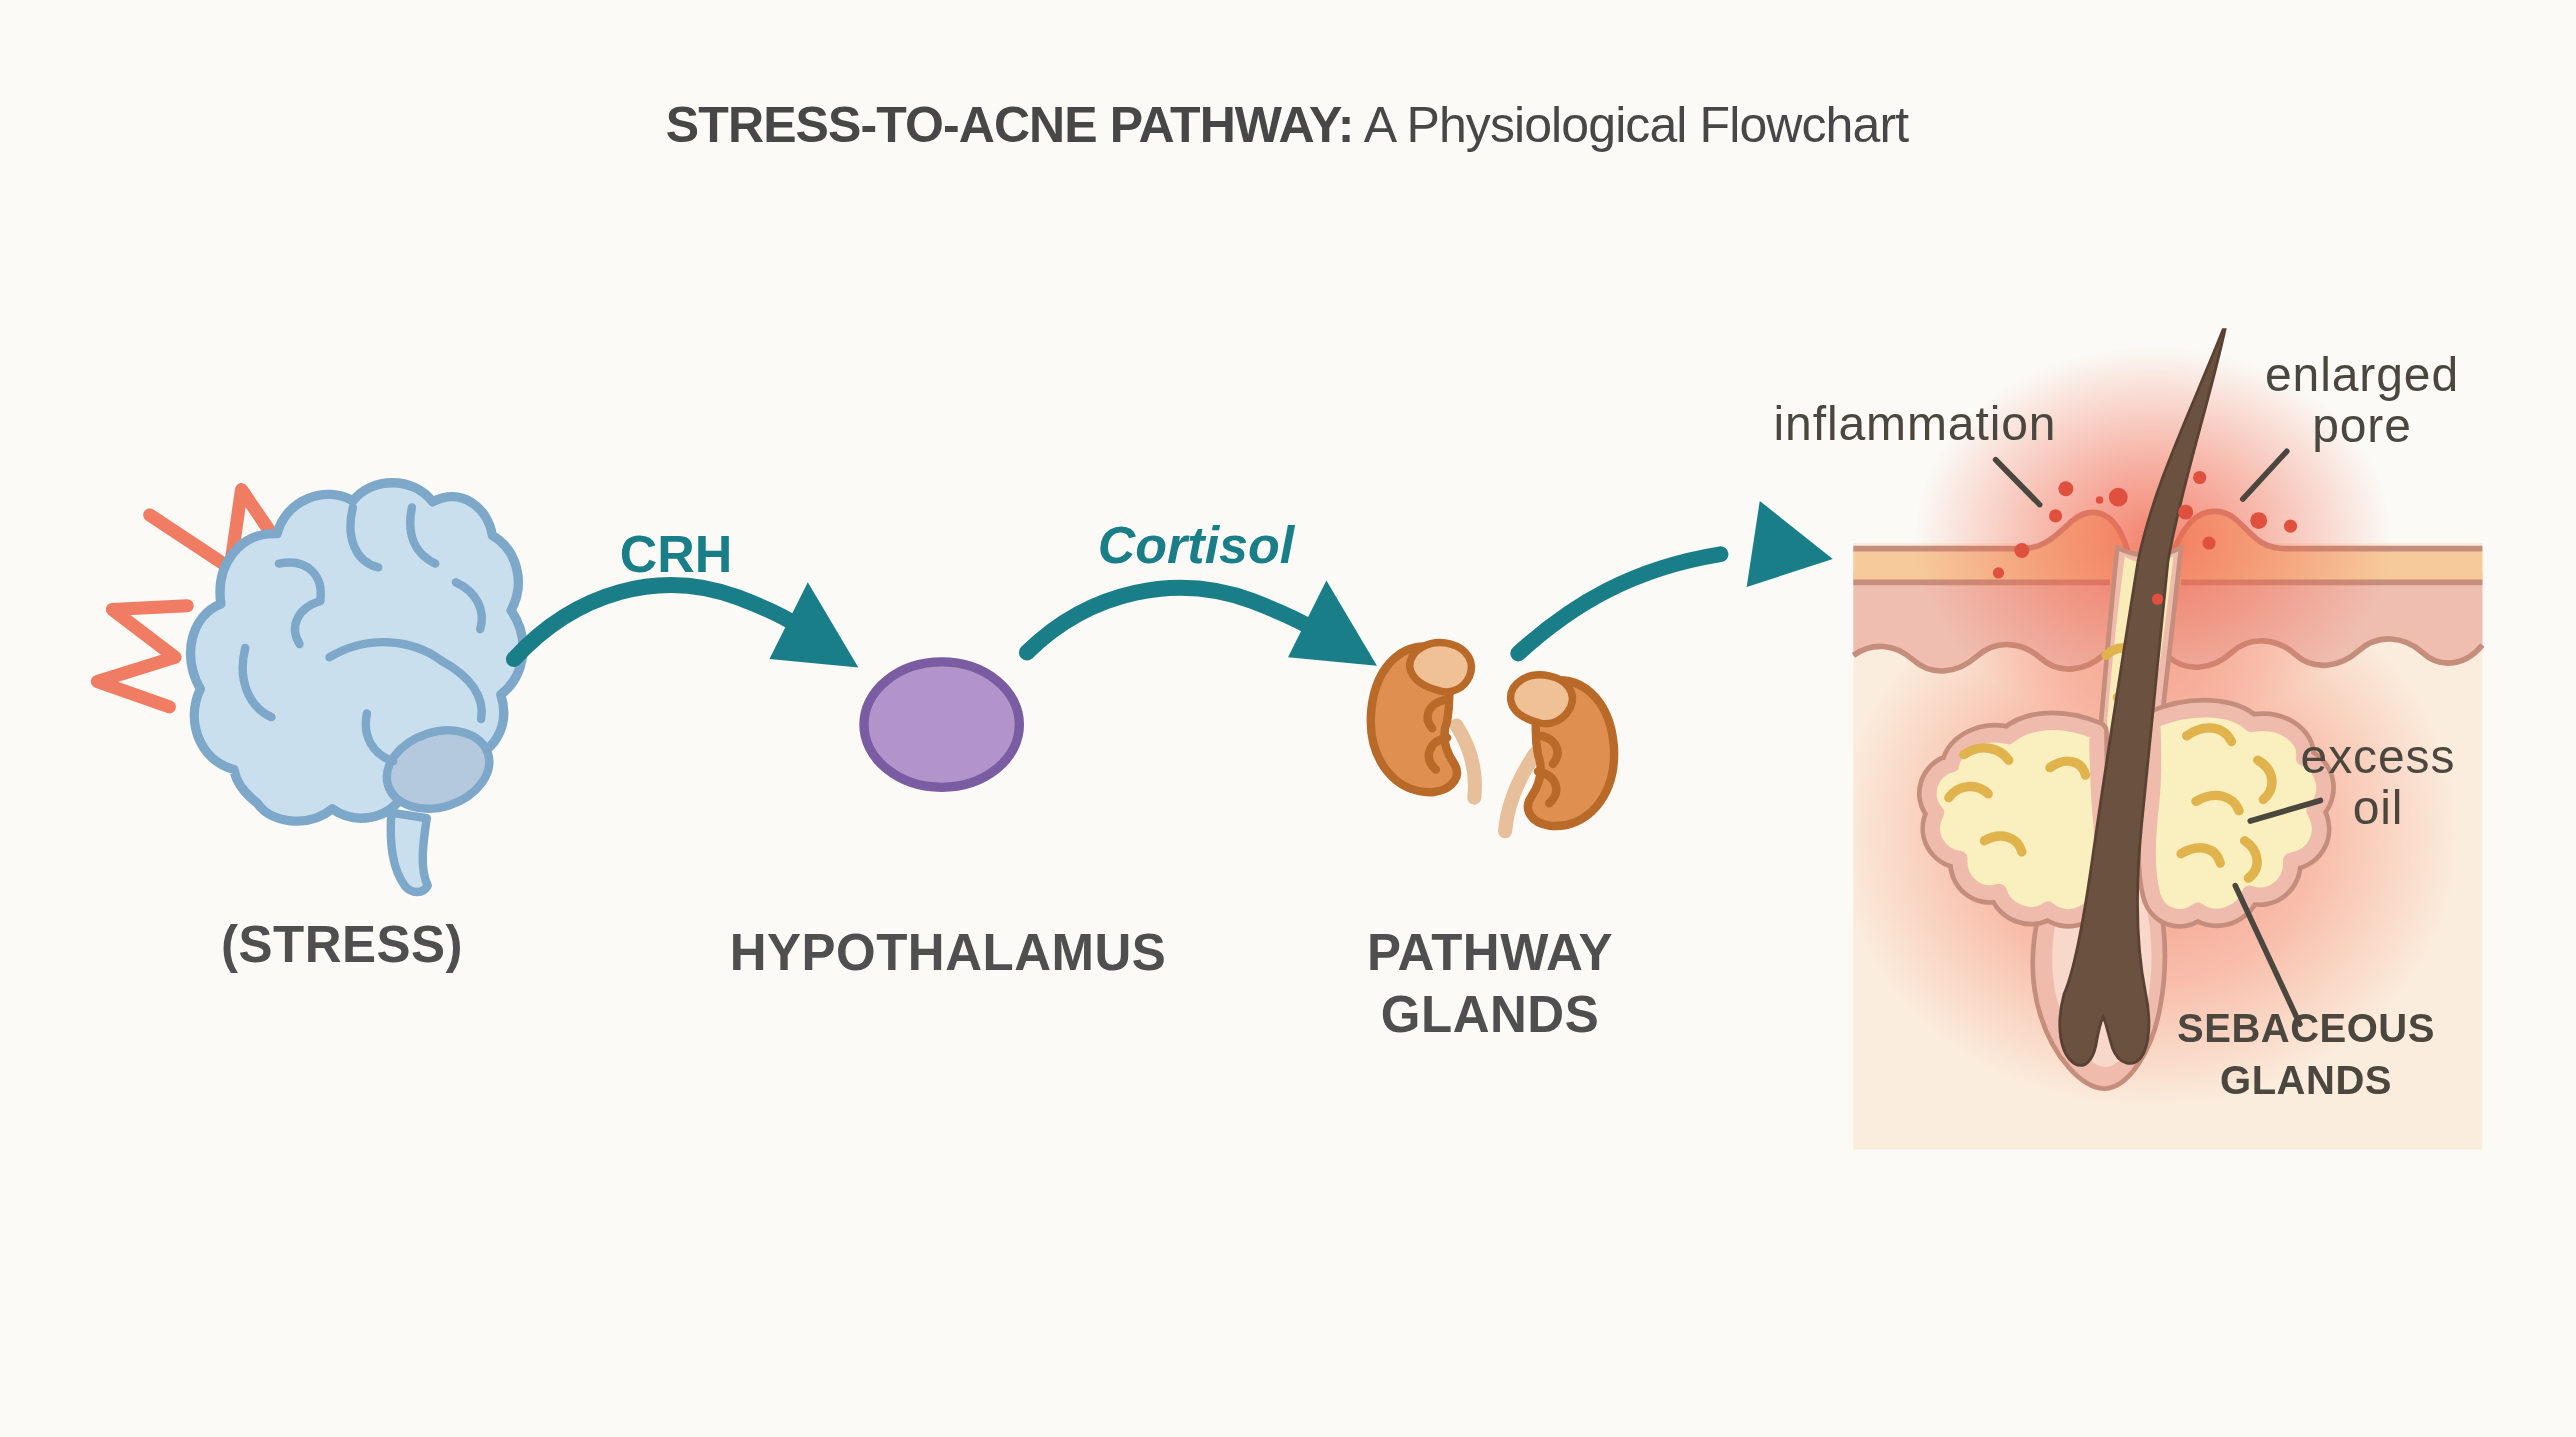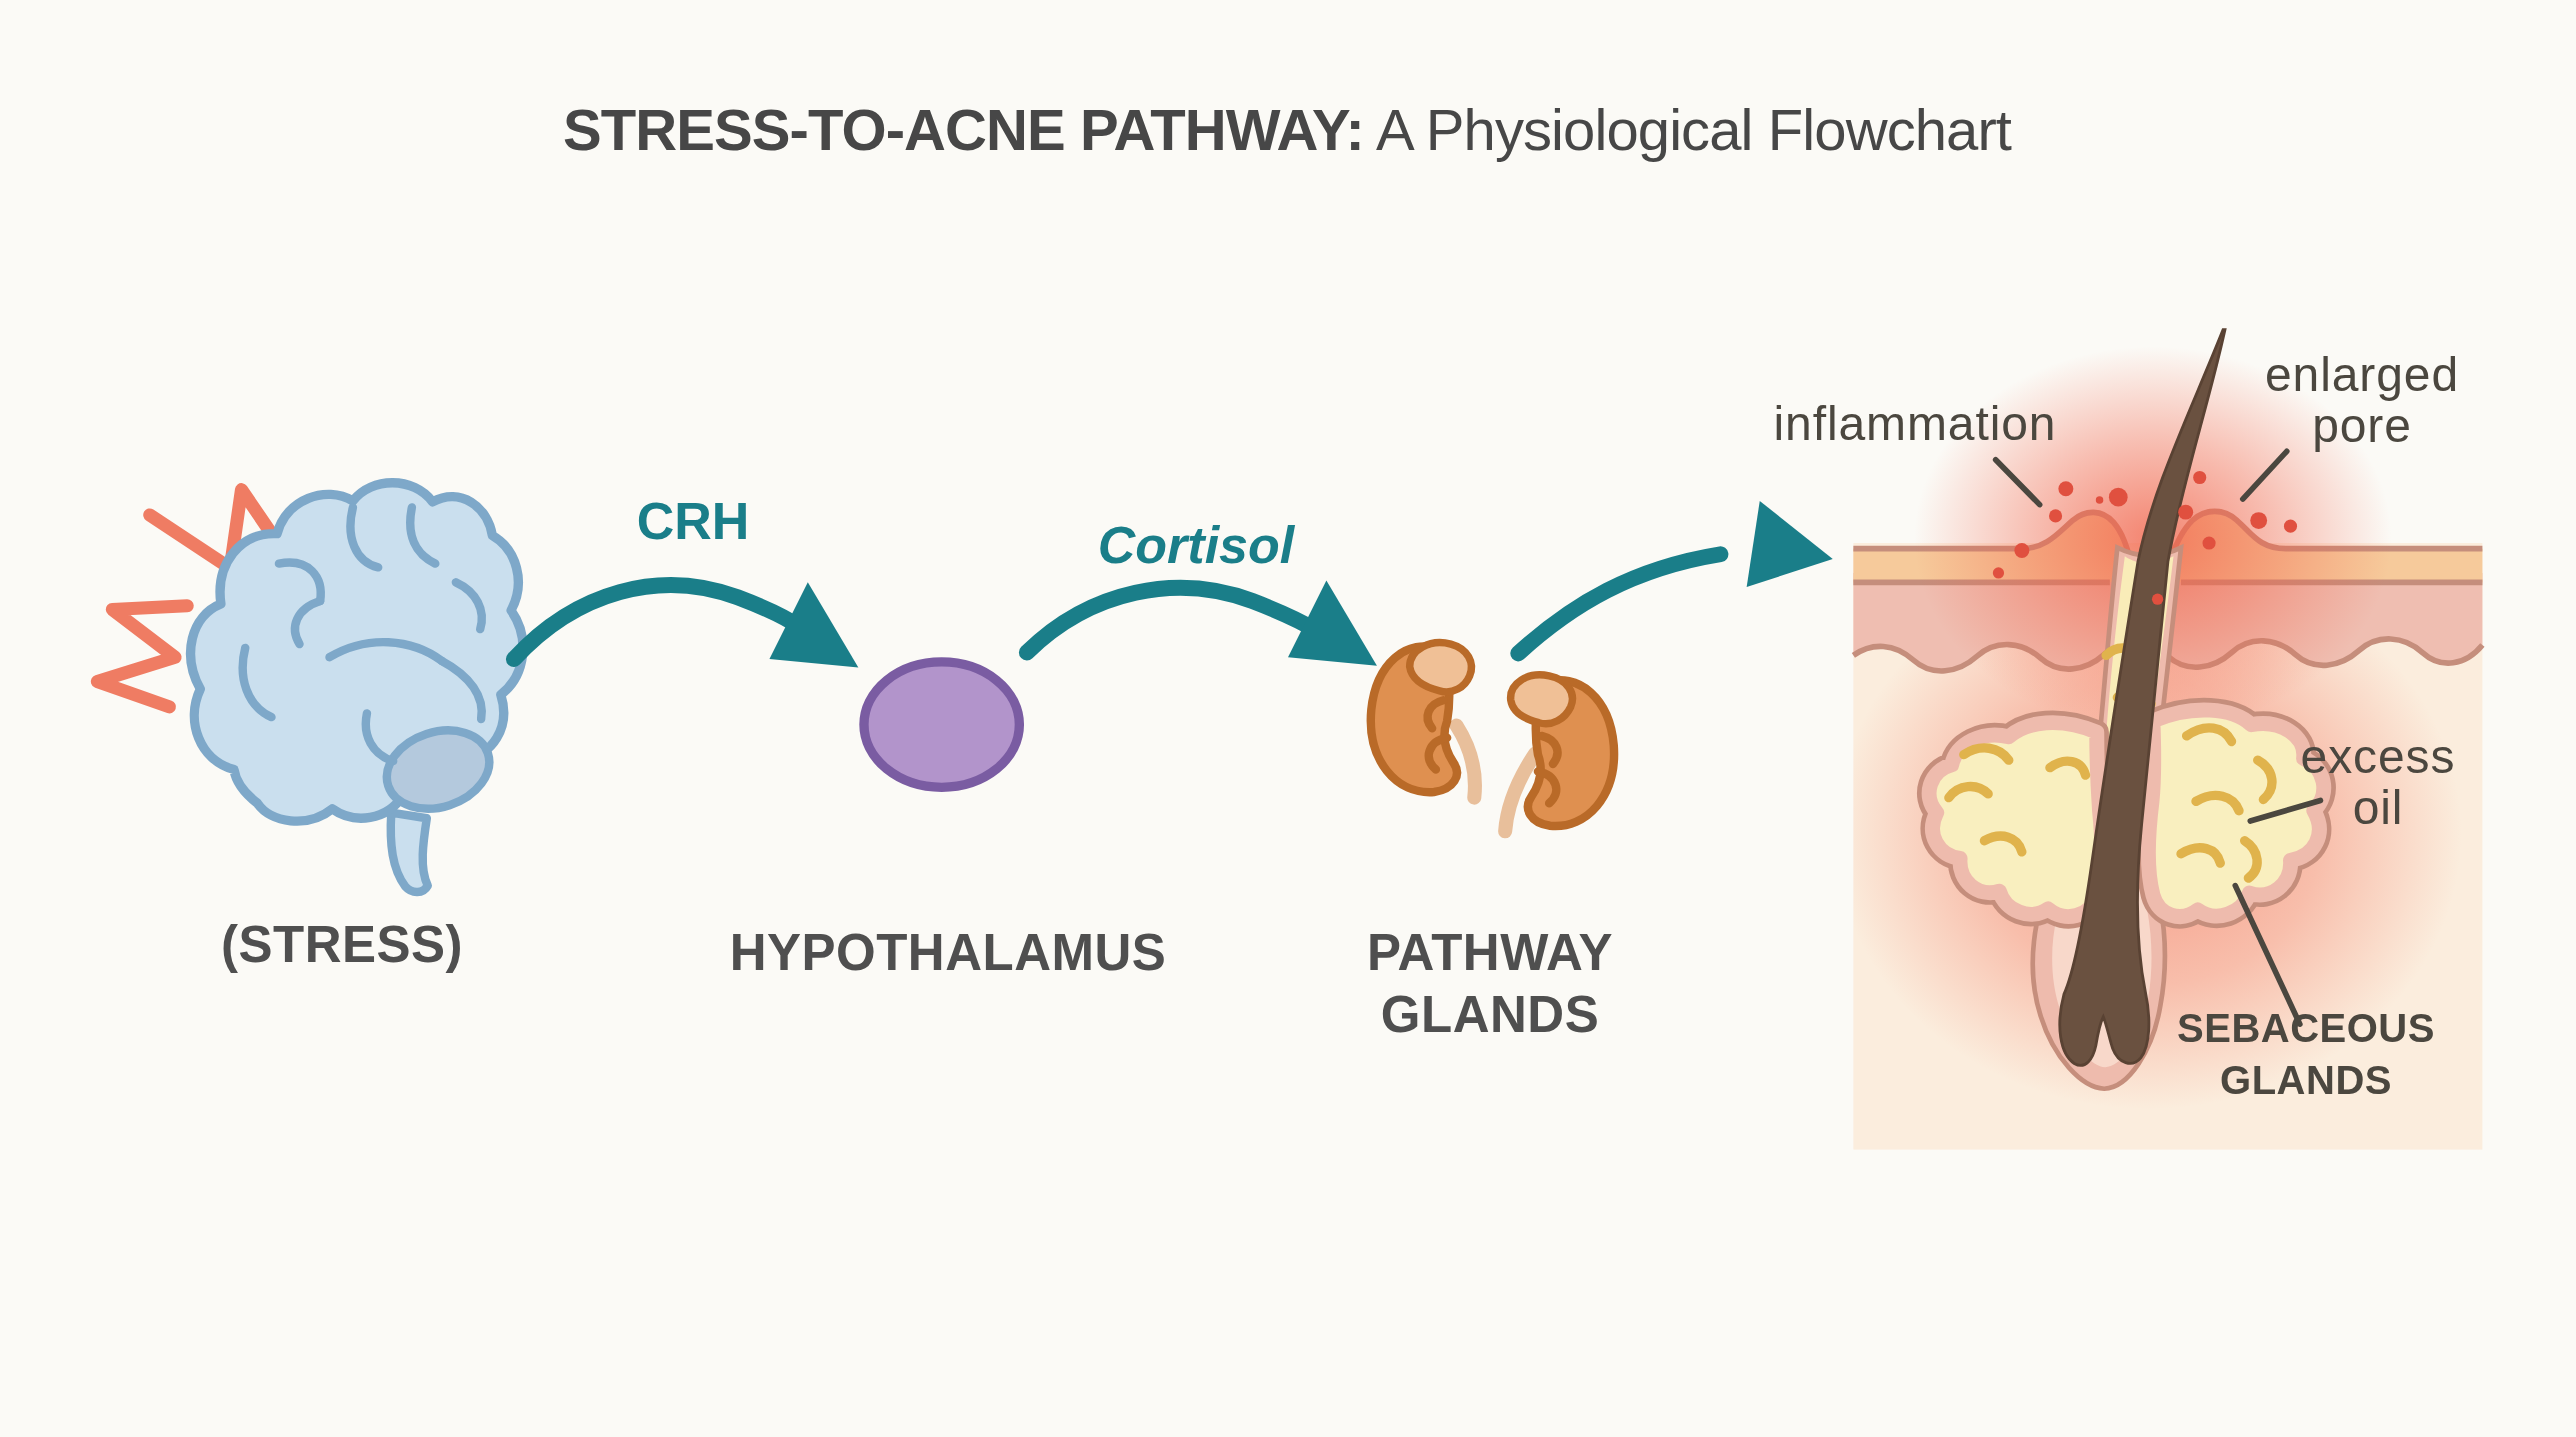--- a/index.html
+++ b/index.html
@@ -4,21 +4,21 @@
 <style>
   html,body{margin:0;padding:0;}
   body{
     width:2576px;height:1438px;position:relative;overflow:hidden;
     background:var(--bg,#fbfaf6);
     font-family:"Liberation Sans","DejaVu Sans",sans-serif;
   }
   #scene{position:absolute;left:0;top:0;z-index:1;}
   .lbl{position:absolute;z-index:2;text-align:center;white-space:nowrap;transform:translateX(-50%);}
   .title{
-    top:96px;left:1287px;font-size:58px;letter-spacing:-0.9px;
+    top:96px;left:1287px;font-size:50px;letter-spacing:-0.9px;
     color:var(--title-gray,#474747);
   }
   .title .em{font-weight:800;}
   .title .rest{font-weight:400;}
   .hormone{
     font-size:52px;font-weight:700;color:var(--teal,#1a7e89);line-height:62px;
   }
   .node{
     font-size:51px;font-weight:600;color:var(--label-gray,#4f4f4f);
     line-height:62px;letter-spacing:0.5px;
@@ -214,21 +214,21 @@
       <line x1="2132" y1="491" x2="2179" y2="539"></line>
       <line x1="2443" y1="482" x2="2396" y2="533"></line>
       <line x1="2404" y1="877" x2="2479" y2="855"></line>
       <line x1="2388" y1="946" x2="2457" y2="1094"></line>
     </g>
   </g>
 </svg>
 
 <div class="lbl title" style="transform:translate(-50%,0);"><span class="em">STRESS-TO-ACNE PATHWAY:</span><span class="rest"> A Physiological Flowchart</span></div>
 
-<div class="lbl hormone" style="left:676px;top:490px;margin-left:17px;">CRH</div>
+<div class="lbl hormone" style="left:676px;top:523px;">CRH</div>
 <div class="lbl hormone" style="left:1196px;top:514px;font-style:italic;">Cortisol</div>
 
 <div class="lbl node" style="left:342px;top:914px;">
   <div>(STRESS)</div>
 </div>
 <div class="lbl node" style="left:948px;top:922px;">HYPOTHALAMUS</div>
 <div class="lbl node" style="left:1490px;top:922px;">
   <div>PATHWAY</div>
   <div>GLANDS</div>
 </div>

